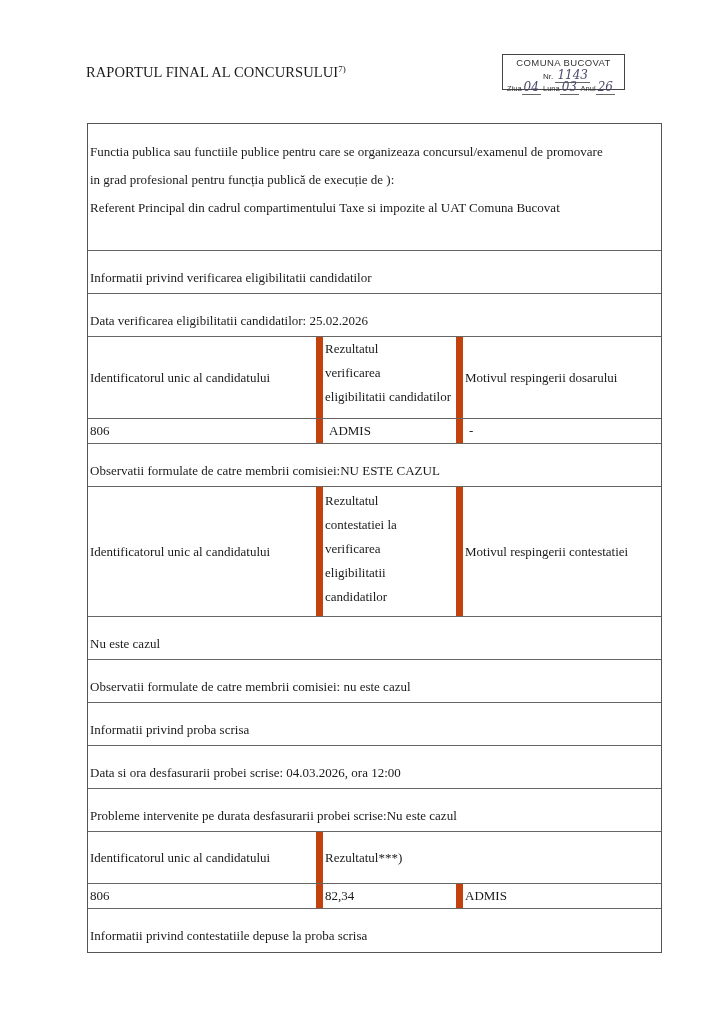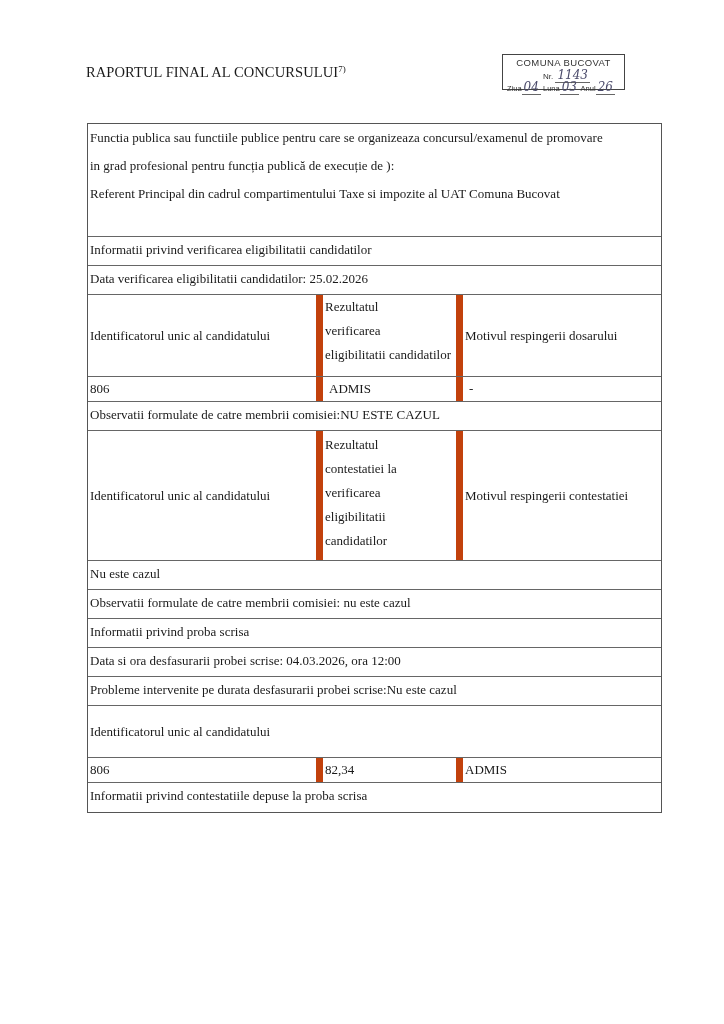--- a/index.html
+++ b/index.html
@@ -77,20 +77,21 @@
     box-sizing: border-box;
   }
   .row {
     border-bottom: 1px solid #666;
     font-size: 13px;
     line-height: 25px;
     padding-left: 2px;
     box-sizing: border-box;
     white-space: nowrap;
     overflow: hidden;
+    margin-top: 14px;
   }
   .row:last-child { border-bottom: none; }
   .grid3 {
     display: grid;
     grid-template-columns: 235px 140px 1fr;
     border-bottom: 1px solid #666;
     font-size: 13px;
     box-sizing: border-box;
   }
   .grid3 > div {
@@ -180,20 +181,21 @@
 
   <div class="row h-std">Nu este cazul</div>
   <div class="row h-std">Observatii formulate de catre membrii comisiei: nu este cazul</div>
 
   <div class="row h-std">Informatii privind proba scrisa</div>
   <div class="row h-std">Data si ora desfasurarii probei scrise: 04.03.2026, ora 12:00</div>
   <div class="row h-std">Probleme intervenite pe durata desfasurarii probei scrise:Nu este cazul</div>
 
   <div class="grid3 r-head3">
     <div class="vcenter">Identificatorul unic al candidatului</div>
+    <div class="vcenter">Rezultatul***)</div>
   </div>
 
   <div class="grid3 r-data">
     <div>806</div>
     <div>82,34</div>
     <div>ADMIS</div>
   </div>
 
   <div class="row h-std">Informatii privind contestatiile depuse la proba scrisa</div>
 

